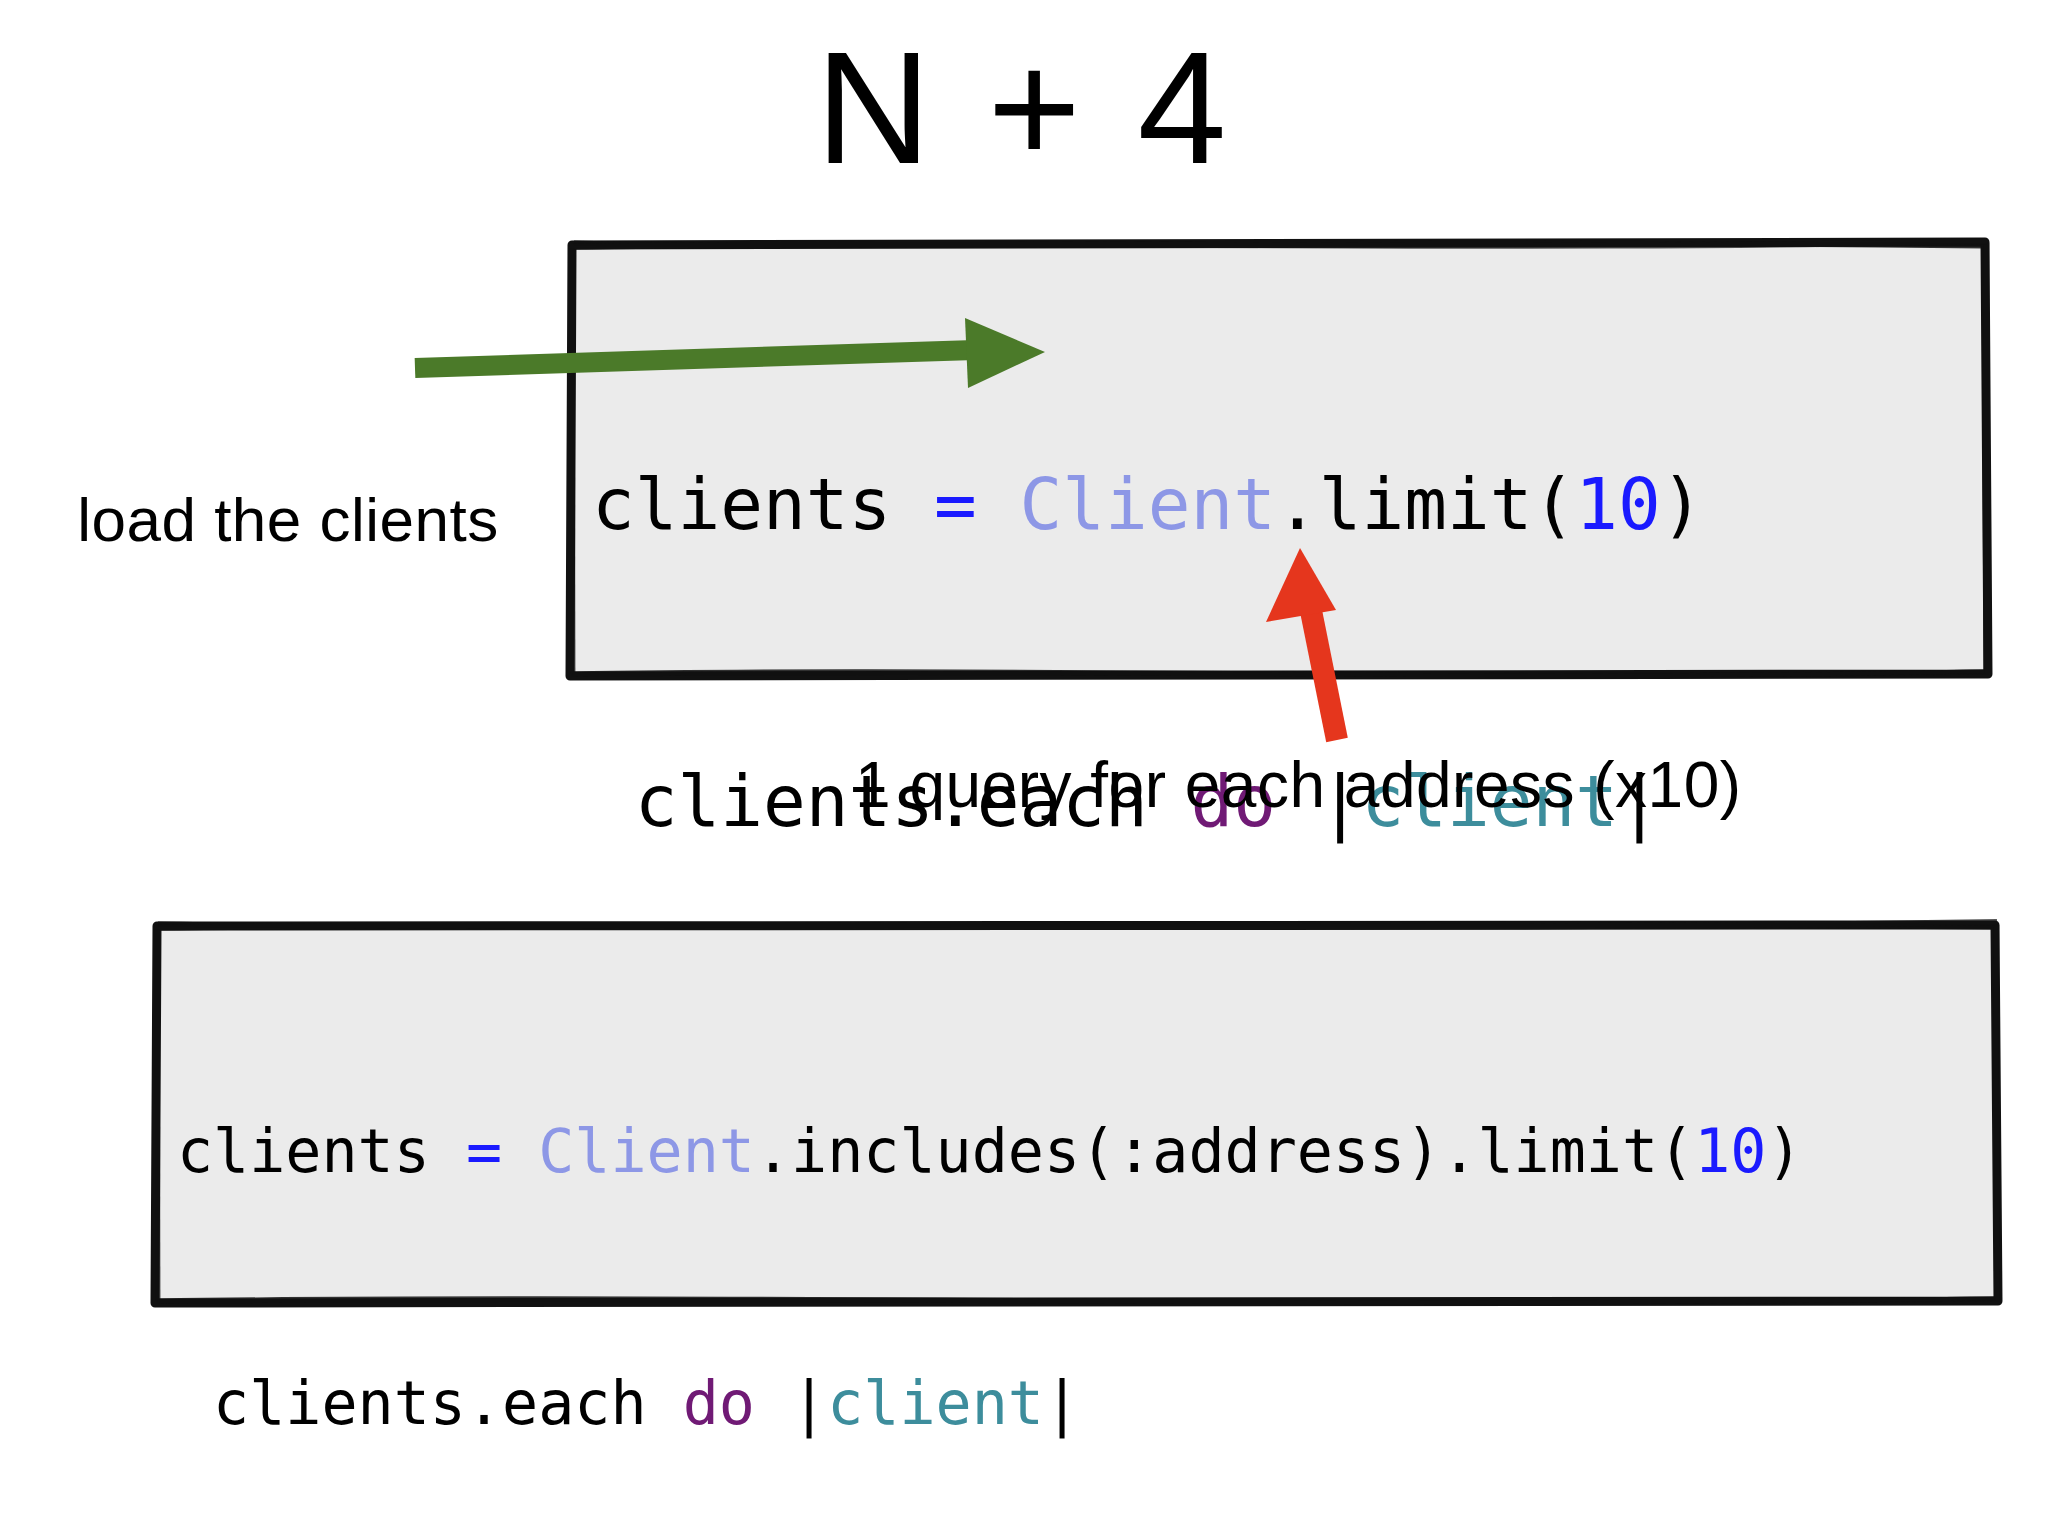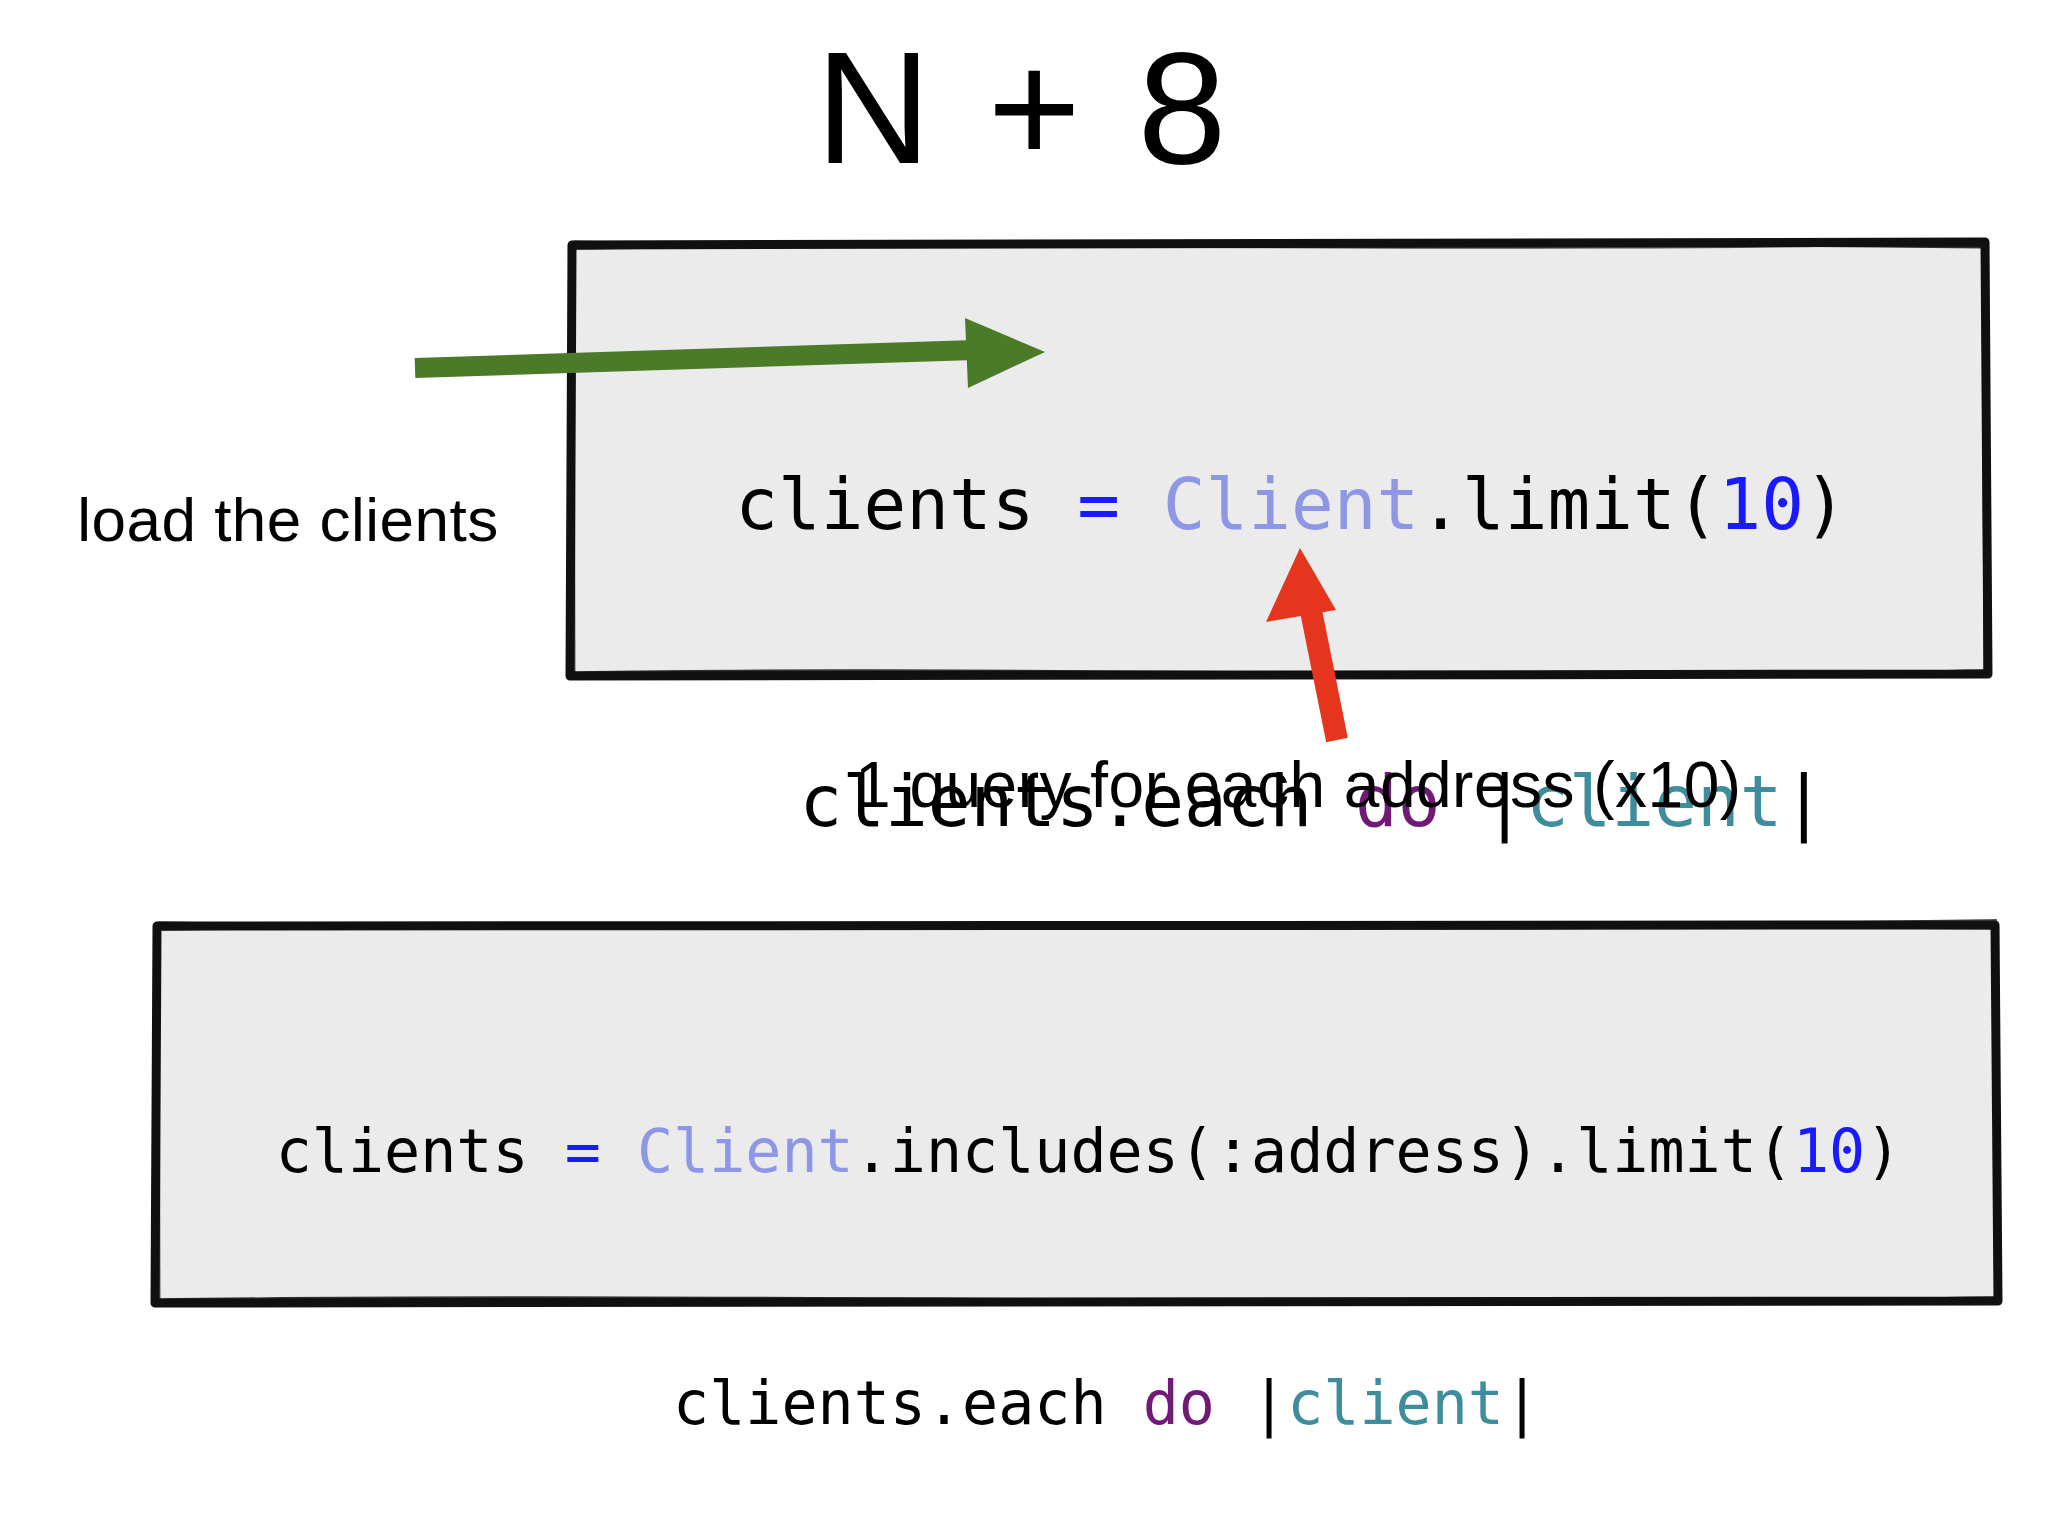--- a/index.html
+++ b/index.html
@@ -31,21 +31,20 @@
     color: #000000;
     line-height: 1.0;
     white-space: pre;
   }
 
   
   .code-panel {
     position: absolute;
     background: #ebebeb;
     box-sizing: border-box;
-    text-align: center;
   }
   
   .code-panel .sketch-border {
     position: absolute;
     inset: 0;
     pointer-events: none;
   }
   .code-panel .sketch-border svg {
     position: absolute;
     left: -10px;
@@ -126,21 +125,21 @@
     left: 0;
     top: 0;
     width: 2048px;
     height: 1536px;
     pointer-events: none;
   }
 </style>
 </head>
 <body>
 
-<div id="slide-title">N + 8</div>
+<div id="slide-title">N + 4</div>
 
 <div class="code-panel" id="code-panel-top">
   <div class="sketch-border">
     <svg width="1440" height="452" viewBox="0 0 1440 452" aria-hidden="true">
       <path d="M12,12 L1425,9 L1428,441 L10,443 Z" fill="none" stroke="#111111" stroke-width="9" stroke-linejoin="round"></path>
       <path d="M14,10 C300,16 700,5 1424,13 L1426,439 C900,447 400,434 11,441" fill="none" stroke="#111111" stroke-width="5" opacity="0.85"></path>
       <path d="M10,14 C420,6 980,19 1427,8" fill="none" stroke="#111111" stroke-width="6" opacity="0.7"></path>
       <path d="M13,442 C500,435 1000,449 1427,438" fill="none" stroke="#111111" stroke-width="4" opacity="0.6"></path>
       <path d="M12,15 L13,440" fill="none" stroke="#111111" stroke-width="5" opacity="0.65"></path>
       <path d="M1426,12 L1427,440" fill="none" stroke="#111111" stroke-width="5" opacity="0.65"></path>

